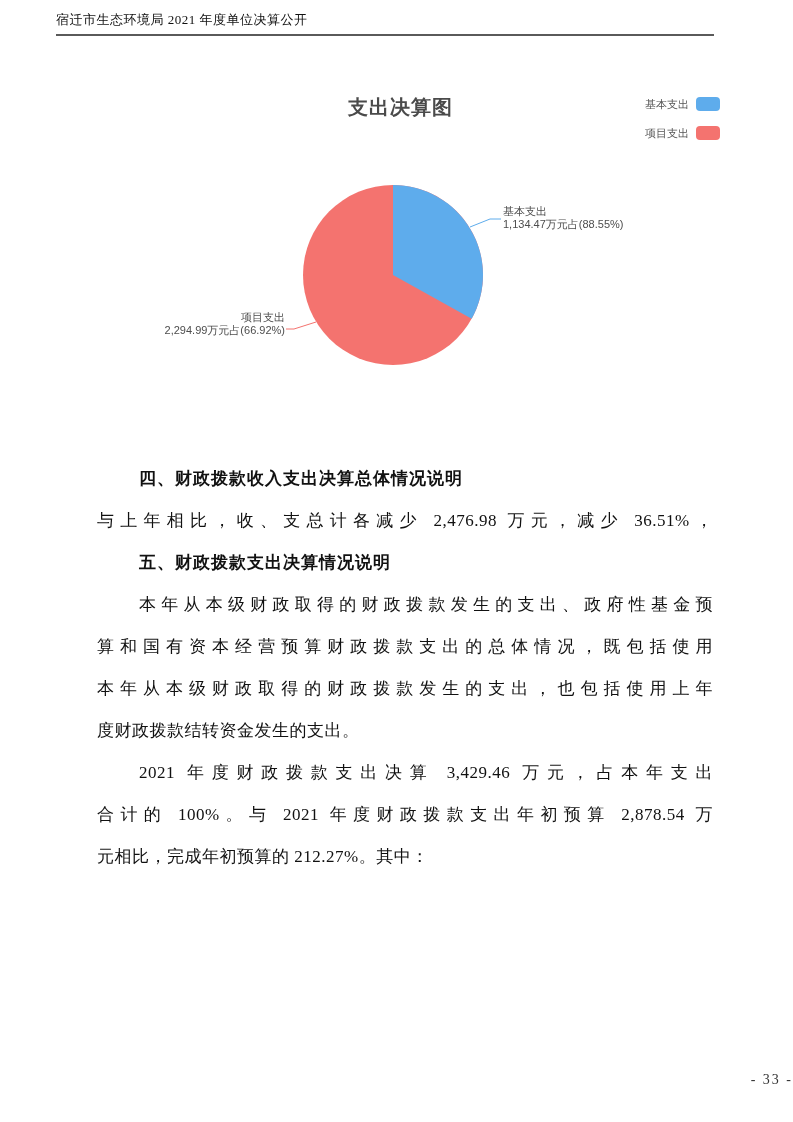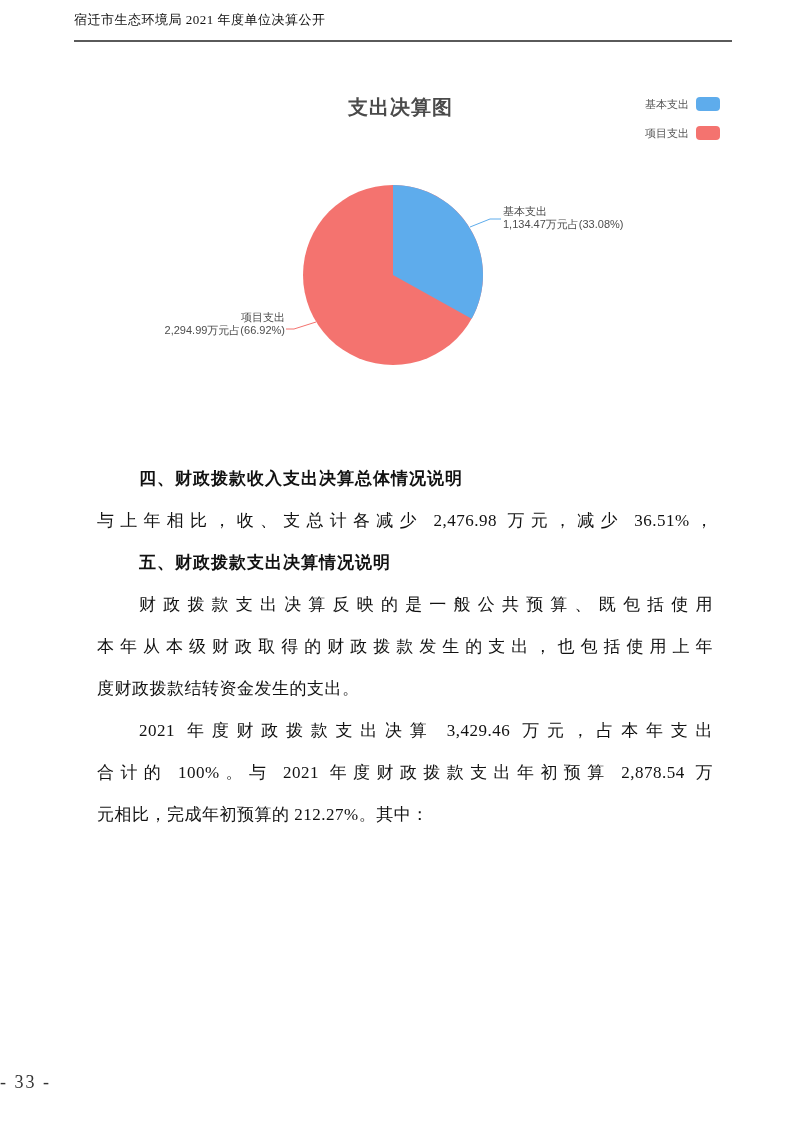--- a/index.html
+++ b/index.html
@@ -8,23 +8,23 @@
     position:relative;
     width:793px; height:1122px;
     background:#ffffff;
     margin:0 auto;
     font-family:"Liberation Serif","DejaVu Serif",serif;
     color:#1a1a1a;
     overflow:hidden;
   }
   
   .doc-header {
-    position:absolute; left:74px; top:11px; width:658px;
+    position:absolute; left:56px; top:11px; width:658px;
     font-size:13px; color:#111;
-    padding-bottom:11px;
+    padding-bottom:5px;
     border-bottom:2px solid #5a5a5a;
     letter-spacing:0.5px;
   }
   
   .chart-title {
     position:absolute; left:348px; top:94px;
     font-family:Liberation Mono, monospace;
     font-size:20px; font-weight:bold; color:#4a4a4a;
     letter-spacing:1px;
   }
@@ -58,21 +58,21 @@
     height:42px; line-height:42px;
     font-weight:bold; text-indent:42px;
     letter-spacing:1px;
   }
   .line { height:42px; line-height:42px; letter-spacing:0.5px; }
   .line.first { text-indent:42px; }
   .line.stretch { text-align:justify; text-align-last:justify; }
   
   .doc-footer {
     position:absolute; left:0; top:1072px; width:100%;
-    text-align:left; font-size:18px; color:#333;
+    text-align:right; font-size:14px; color:#333;
     letter-spacing:2px;
   }
 </style>
 </head>
 <body>
 
 <div class="page">
 
   <div class="doc-header">宿迁市生态环境局 2021 年度单位决算公开</div>
 
@@ -94,35 +94,36 @@
     <circle cx="253" cy="110" r="90" fill="#F4736F"></circle>
 
     <path d="M253,110 L253,20 A90,90 0 0 1 331.64,153.77 Z" fill="#5EACEC"></path>
 
     <polyline points="330,62 350,54 361,54" fill="none" stroke-width="1" stroke="#5EACEC"></polyline>
     <polyline points="176,157 154,164 146,164" fill="none" stroke-width="1" stroke="#F4736F"></polyline>
   </svg>
 
   <div class="pie-label basic">
     <div>基本支出</div>
-    <div>1,134.47万元占(33.08%)</div>
+    <div>1,134.47万元占(88.55%)</div>
   </div>
   <div class="pie-label project">
     <div>项目支出</div>
     <div>2,294.99万元占(66.92%)</div>
   </div>
 
   <div class="body-sections">
       <div class="heading">四、财政拨款收入支出决算总体情况说明</div>
       <div class="paragraph">
         <div class="line stretch">与上年相比，收、支总计各减少 2,476.98 万元，减少 36.51%，</div>
       </div>
       <div class="heading">五、财政拨款支出决算情况说明</div>
       <div class="paragraph">
-        <div class="line first stretch">财政拨款支出决算反映的是一般公共预算、既包括使用</div>
+        <div class="line first stretch">本年从本级财政取得的财政拨款发生的支出、政府性基金预</div>
+        <div class="line stretch">算和国有资本经营预算财政拨款支出的总体情况，既包括使用</div>
         <div class="line stretch">本年从本级财政取得的财政拨款发生的支出，也包括使用上年</div>
         <div class="line">度财政拨款结转资金发生的支出。</div>
       </div>
       <div class="paragraph">
         <div class="line first stretch">2021 年度财政拨款支出决算 3,429.46 万元，占本年支出</div>
         <div class="line stretch">合计的 100%。与 2021 年度财政拨款支出年初预算 2,878.54 万</div>
         <div class="line">元相比，完成年初预算的 212.27%。其中：</div>
       </div>
     </div>
 

